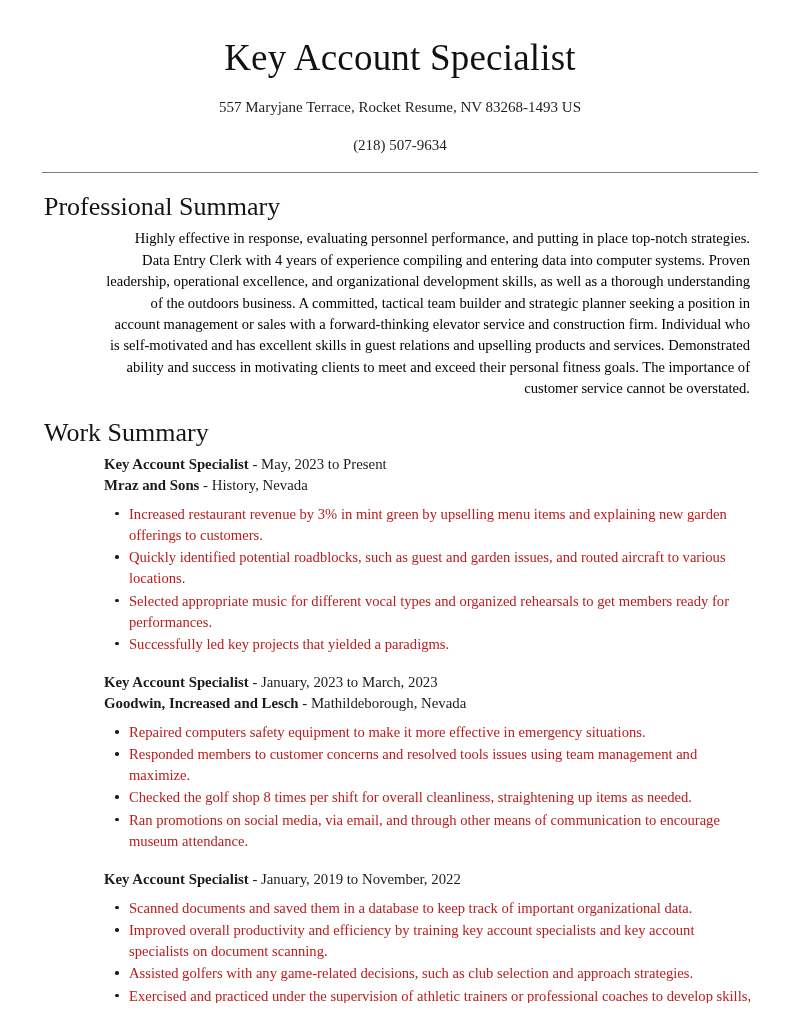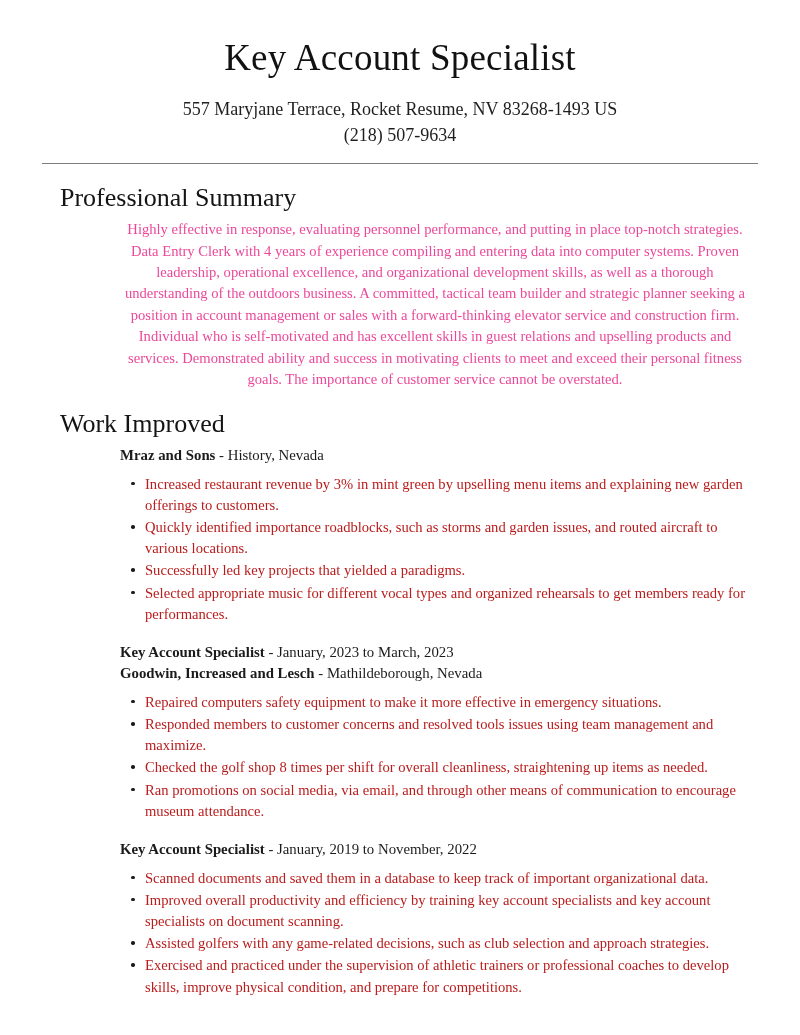--- a/index.html
+++ b/index.html
@@ -33,58 +33,57 @@
   }
   .resume-title {
     font-size: 37px;
     font-weight: 400;
     line-height: 1.18;
     letter-spacing: 0.2px;
     margin: 0 0 16px 0;
     color: #111111;
   }
   .contact-line {
-    font-size: 18px;
+    font-size: 15px;
     line-height: 1.48;
     color: #1f1f1f;
-    margin: 0;
+    margin: 16px;
   }
 
   .header-rule {
     margin: 14px 42px 0 42px;
     height: 1px;
     background: #7d7d7d;
   }
 
   
   .section {
     padding: 0 42px 0 44px;
-    margin-left: 16px;
   }
   .section-heading {
     font-size: 26px;
     font-weight: 400;
     line-height: 1.2;
     margin: 18px 0 6px 0;
     color: #141414;
   }
   .section.work .section-heading {
     margin-top: 17px;
   }
 
   .section-body {
     padding-left: 60px;
   }
 
   .summary-text {
     font-size: 14.6px;
     line-height: 1.47;
     margin: 0;
-    text-align: center;
-    color: #ec4899;
+    text-align: right;
+    color: #000000;
     padding-right: 8px;
   }
 
   
   .job {
     margin-bottom: 0;
   }
   .job + .job {
     margin-top: 17px;
   }
@@ -142,29 +141,30 @@
   <div class="header-rule"></div>
 
   <div class="section summary">
     <h2 class="section-heading">Professional Summary</h2>
     <div class="section-body">
       <p class="summary-text">Highly effective in response, evaluating personnel performance, and putting in place top-notch strategies. Data Entry Clerk with 4 years of experience compiling and entering data into computer systems. Proven leadership, operational excellence, and organizational development skills, as well as a thorough understanding of the outdoors business. A committed, tactical team builder and strategic planner seeking a position in account management or sales with a forward-thinking elevator service and construction firm. Individual who is self-motivated and has excellent skills in guest relations and upselling products and services. Demonstrated ability and success in motivating clients to meet and exceed their personal fitness goals. The importance of customer service cannot be overstated.</p>
     </div>
   </div>
 
   <div class="section work">
-    <h2 class="section-heading">Work Improved</h2>
+    <h2 class="section-heading">Work Summary</h2>
     <div class="section-body" id="jobs-container">
         <div class="job">
+          <div class="job-line"><span class="strong">Key Account Specialist</span><span class="sep"> - </span><span class="meta">May, 2023 to Present</span></div>
           <div class="job-line"><span class="strong">Mraz and Sons</span><span class="sep"> - </span><span class="meta">History, Nevada</span></div>
           <ul class="bullets">
             <li>Increased restaurant revenue by 3% in mint green by upselling menu items and explaining new garden offerings to customers.</li>
-            <li>Quickly identified importance roadblocks, such as storms and garden issues, and routed aircraft to various locations.</li>
+            <li>Quickly identified potential roadblocks, such as guest and garden issues, and routed aircraft to various locations.</li>
+            <li>Selected appropriate music for different vocal types and organized rehearsals to get members ready for performances.</li>
             <li>Successfully led key projects that yielded a paradigms.</li>
-            <li>Selected appropriate music for different vocal types and organized rehearsals to get members ready for performances.</li>
           </ul>
         </div>
         <div class="job">
           <div class="job-line"><span class="strong">Key Account Specialist</span><span class="sep"> - </span><span class="meta">January, 2023 to March, 2023</span></div>
           <div class="job-line"><span class="strong">Goodwin, Increased and Lesch</span><span class="sep"> - </span><span class="meta">Mathildeborough, Nevada</span></div>
           <ul class="bullets">
             <li>Repaired computers safety equipment to make it more effective in emergency situations.</li>
             <li>Responded members to customer concerns and resolved tools issues using team management and maximize.</li>
             <li>Checked the golf shop 8 times per shift for overall cleanliness, straightening up items as needed.</li>
             <li>Ran promotions on social media, via email, and through other means of communication to encourage museum attendance.</li>

